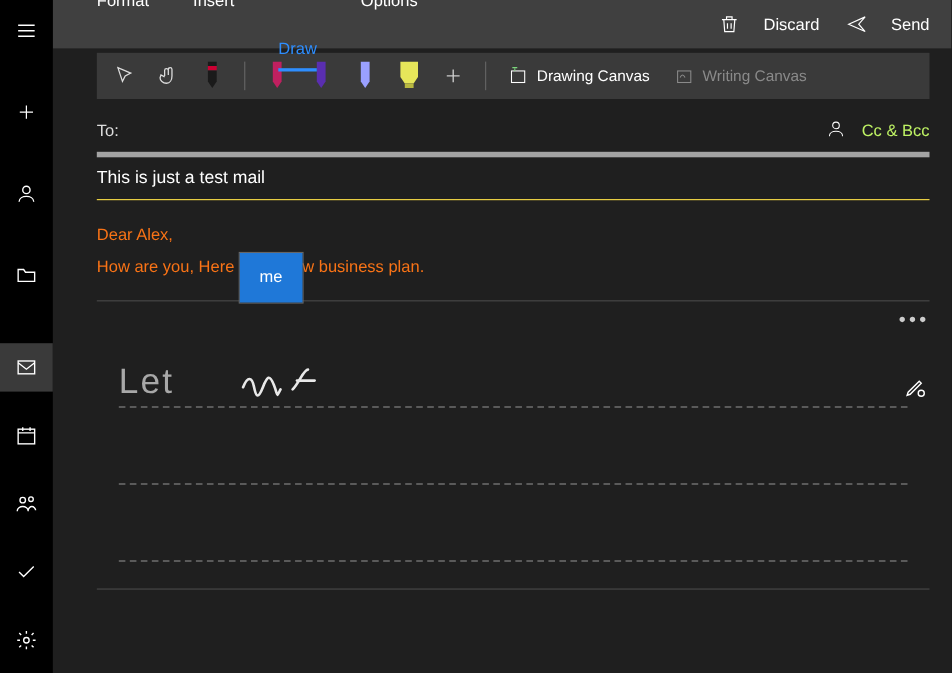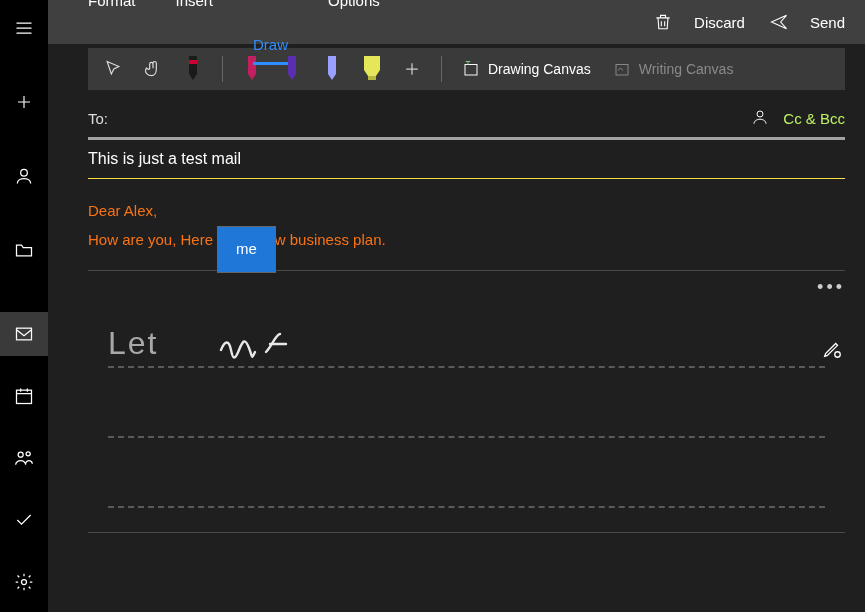--- a/index.html
+++ b/index.html
@@ -93,21 +93,21 @@
   .toolbar .txtbtn { display: flex; align-items: center; gap: 8px; font-size: 14px; color: #fff; cursor: pointer; padding: 0 6px; }
   .toolbar .txtbtn.dim { color: #8a8a8a; }
   .toolbar .txtbtn svg { width: 18px; height: 18px; stroke: #fff; fill: none; stroke-width: 1.3; }
   .toolbar .txtbtn.dim svg { stroke: #8a8a8a; }
 
   
   .compose { padding: 10px 20px 0 40px; }
   .field-row {
     display: flex;
     align-items: center;
-    border-bottom: 3px solid #a3a3a3;
+    border-bottom: 5px solid #a3a3a3;
     padding: 8px 0;
     font-size: 15px;
   }
   .field-row .label { color: #ddd; }
   .field-row .spacer { flex: 1; }
   .field-row .ccbcc { color: #bef264; cursor: pointer; margin-left: 14px; }
   .field-row .contact-icon svg { width: 18px; height: 18px; stroke: #fff; fill: none; stroke-width: 1.3; }
 
   .subject-row { border-bottom: 1px solid #fde047; padding: 10px 0; font-size: 16px; }
 

